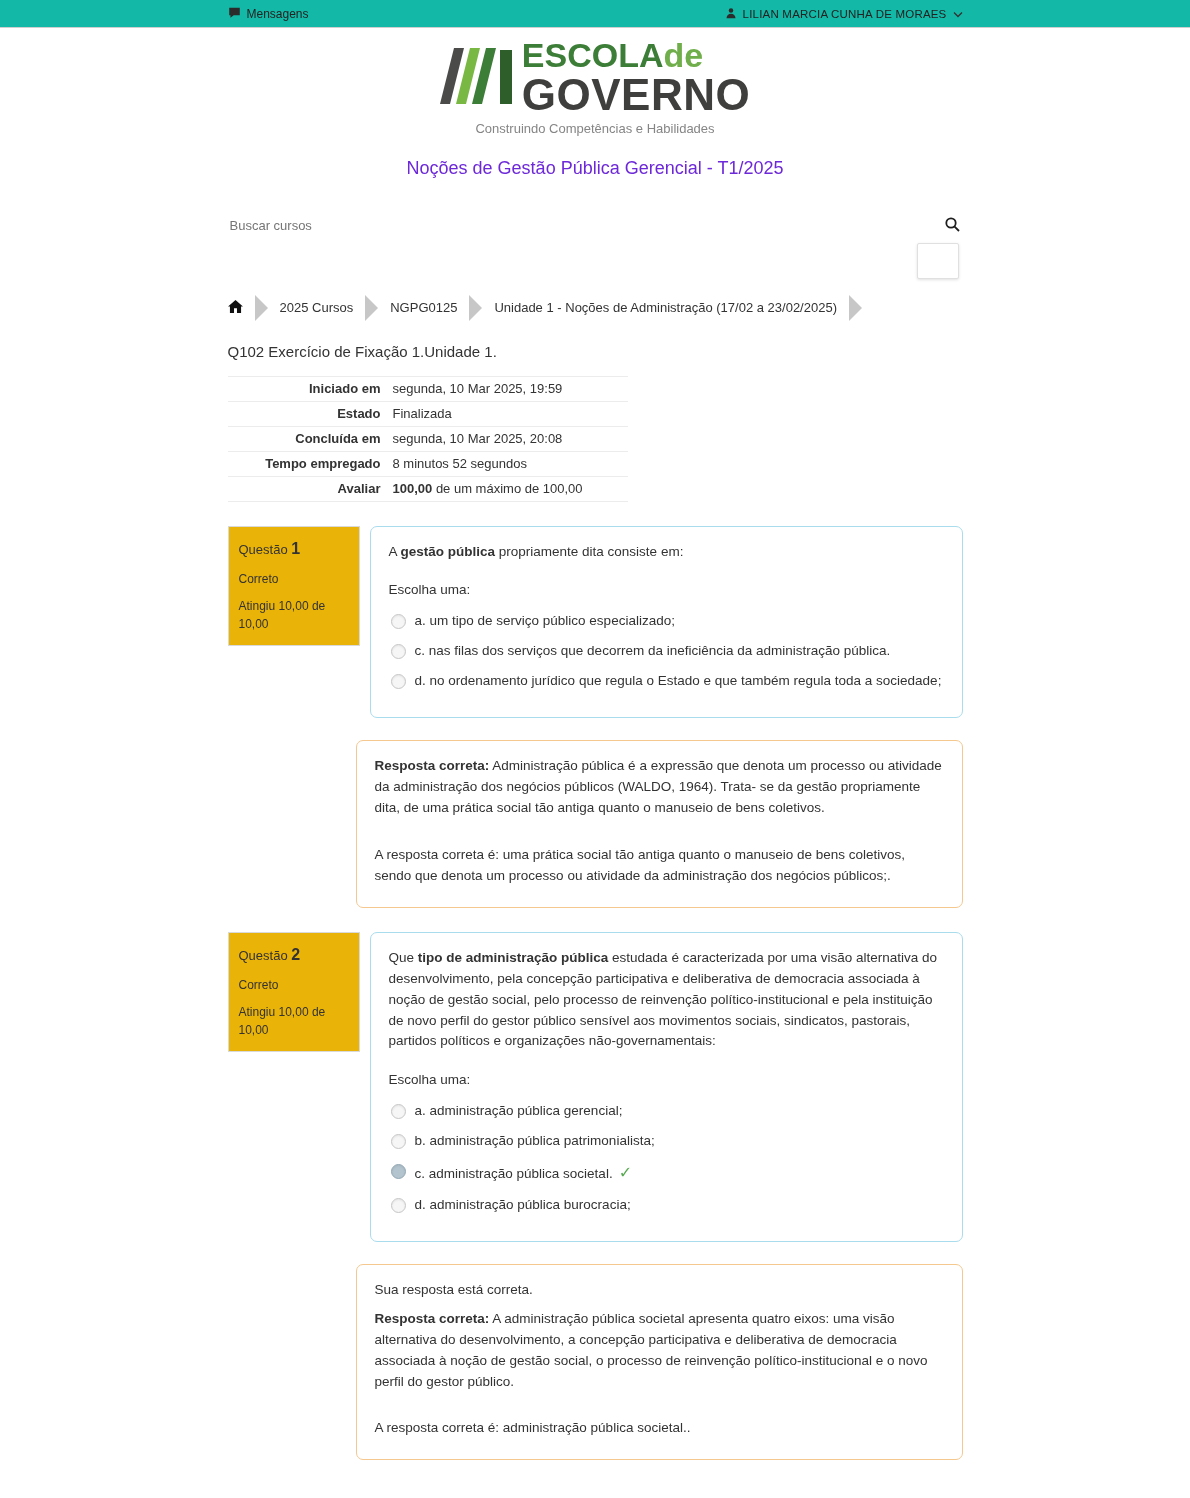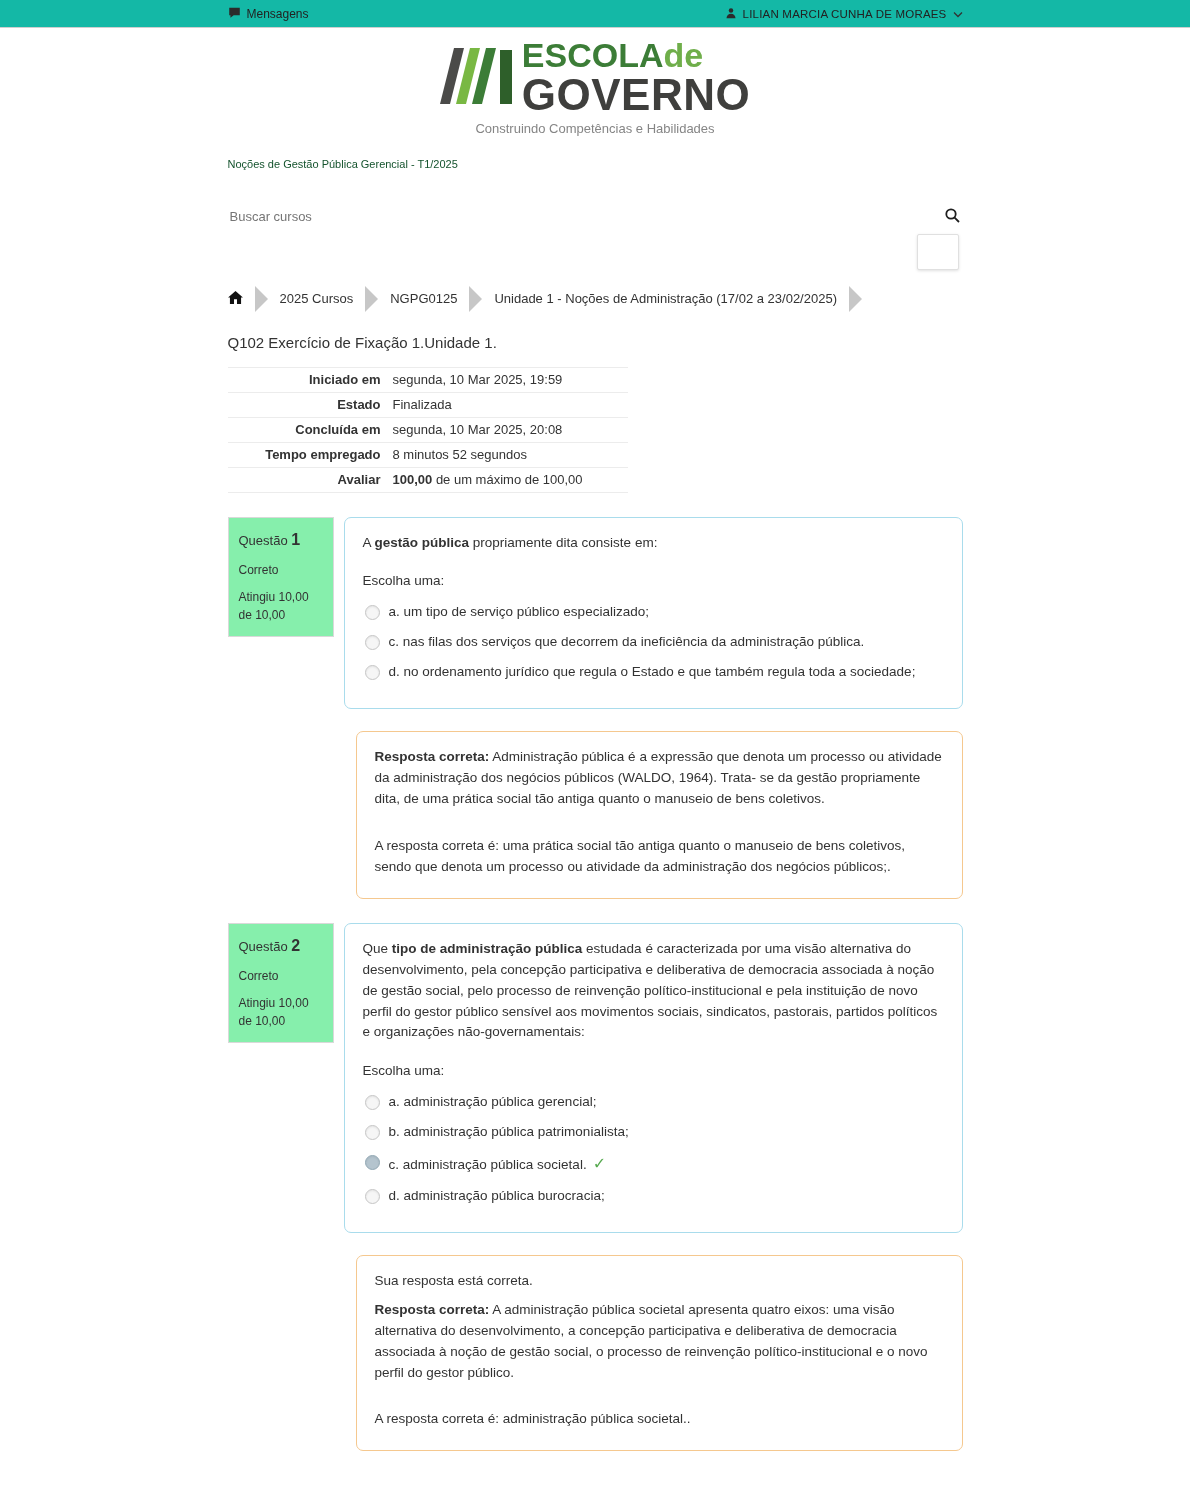--- a/index.html
+++ b/index.html
@@ -27,21 +27,21 @@
   .container { width: 735px; margin: 0 auto; }
 
   
   .logo-wrap { margin-top: 10px; }
   .logo { display: flex; justify-content: center; align-items: center; }
   .logo-line1 { font-size: 34px; font-weight: bold; color: #3c7d37; line-height: 1.02; }
   .logo-line1 .de { color: #6fae4a; font-weight: bold; }
   .logo-line2 { font-size: 44px; font-weight: bold; color: #3f3f3d; line-height: 1.02; letter-spacing: .5px; }
   .tagline { text-align: center; color: #858585; font-size: 13px; margin-top: 3px; }
 
-  .course-title { margin: 22px 0 0; text-align: left; font-size: 11px; font-weight: 400; color: #14532d; }
+  .course-title { margin: 22px 0 0; text-align: center; font-size: 18px; font-weight: 400; color: #6d28d9; }
 
   
   .search-row { position: relative; margin-top: 32px; height: 30px; display: flex; align-items: center; justify-content: space-between; }
   .search-input { border: none; outline: none; font-size: 13px; color: #555; width: 420px; font-family: inherit; background: transparent; }
   .search-input::placeholder { color: #757575; }
   .search-btn { border: none; background: transparent; padding: 2px; cursor: pointer; }
   .search-panel {
     position: absolute; right: 4px; top: 32px; width: 42px; height: 36px;
     background: #fff; border: 1px solid #e0e0e0; box-shadow: 0 1px 3px rgba(0,0,0,.12); border-radius: 2px;
   }
@@ -56,21 +56,21 @@
   
   .summary { margin-top: 16px; width: 400px; font-size: 13px; }
   .summary-row { display: flex; border-top: 1px solid #ececec; padding: 4.5px 0; }
   .summary-row:last-child { border-bottom: 1px solid #ececec; }
   .summary-label { width: 165px; text-align: right; font-weight: bold; padding-right: 12px; flex: none; }
   .summary-value { flex: 1; }
 
   
   .question { display: flex; gap: 10px; margin-top: 24px; align-items: flex-start; }
   .qinfo {
-    width: 106px; flex: none; border: 1px solid #d9d9d9; background: #86efac;
+    width: 132px; flex: none; border: 1px solid #d9d9d9; background: #eab308;
     padding: 10px 10px 12px; font-size: 12px; color: #333; line-height: 1.5;
   }
   .qno { font-size: 13px; }
   .qno b { font-size: 16px; }
   .qstatus { margin-top: 9px; }
   .qgrade { margin-top: 9px; }
   .qcontent {
     flex: 1; border: 1px solid #a9dcec; border-radius: 7px;
     padding: 15px 18px 16px; font-size: 13.5px; line-height: 1.55; color: #333;
   }

